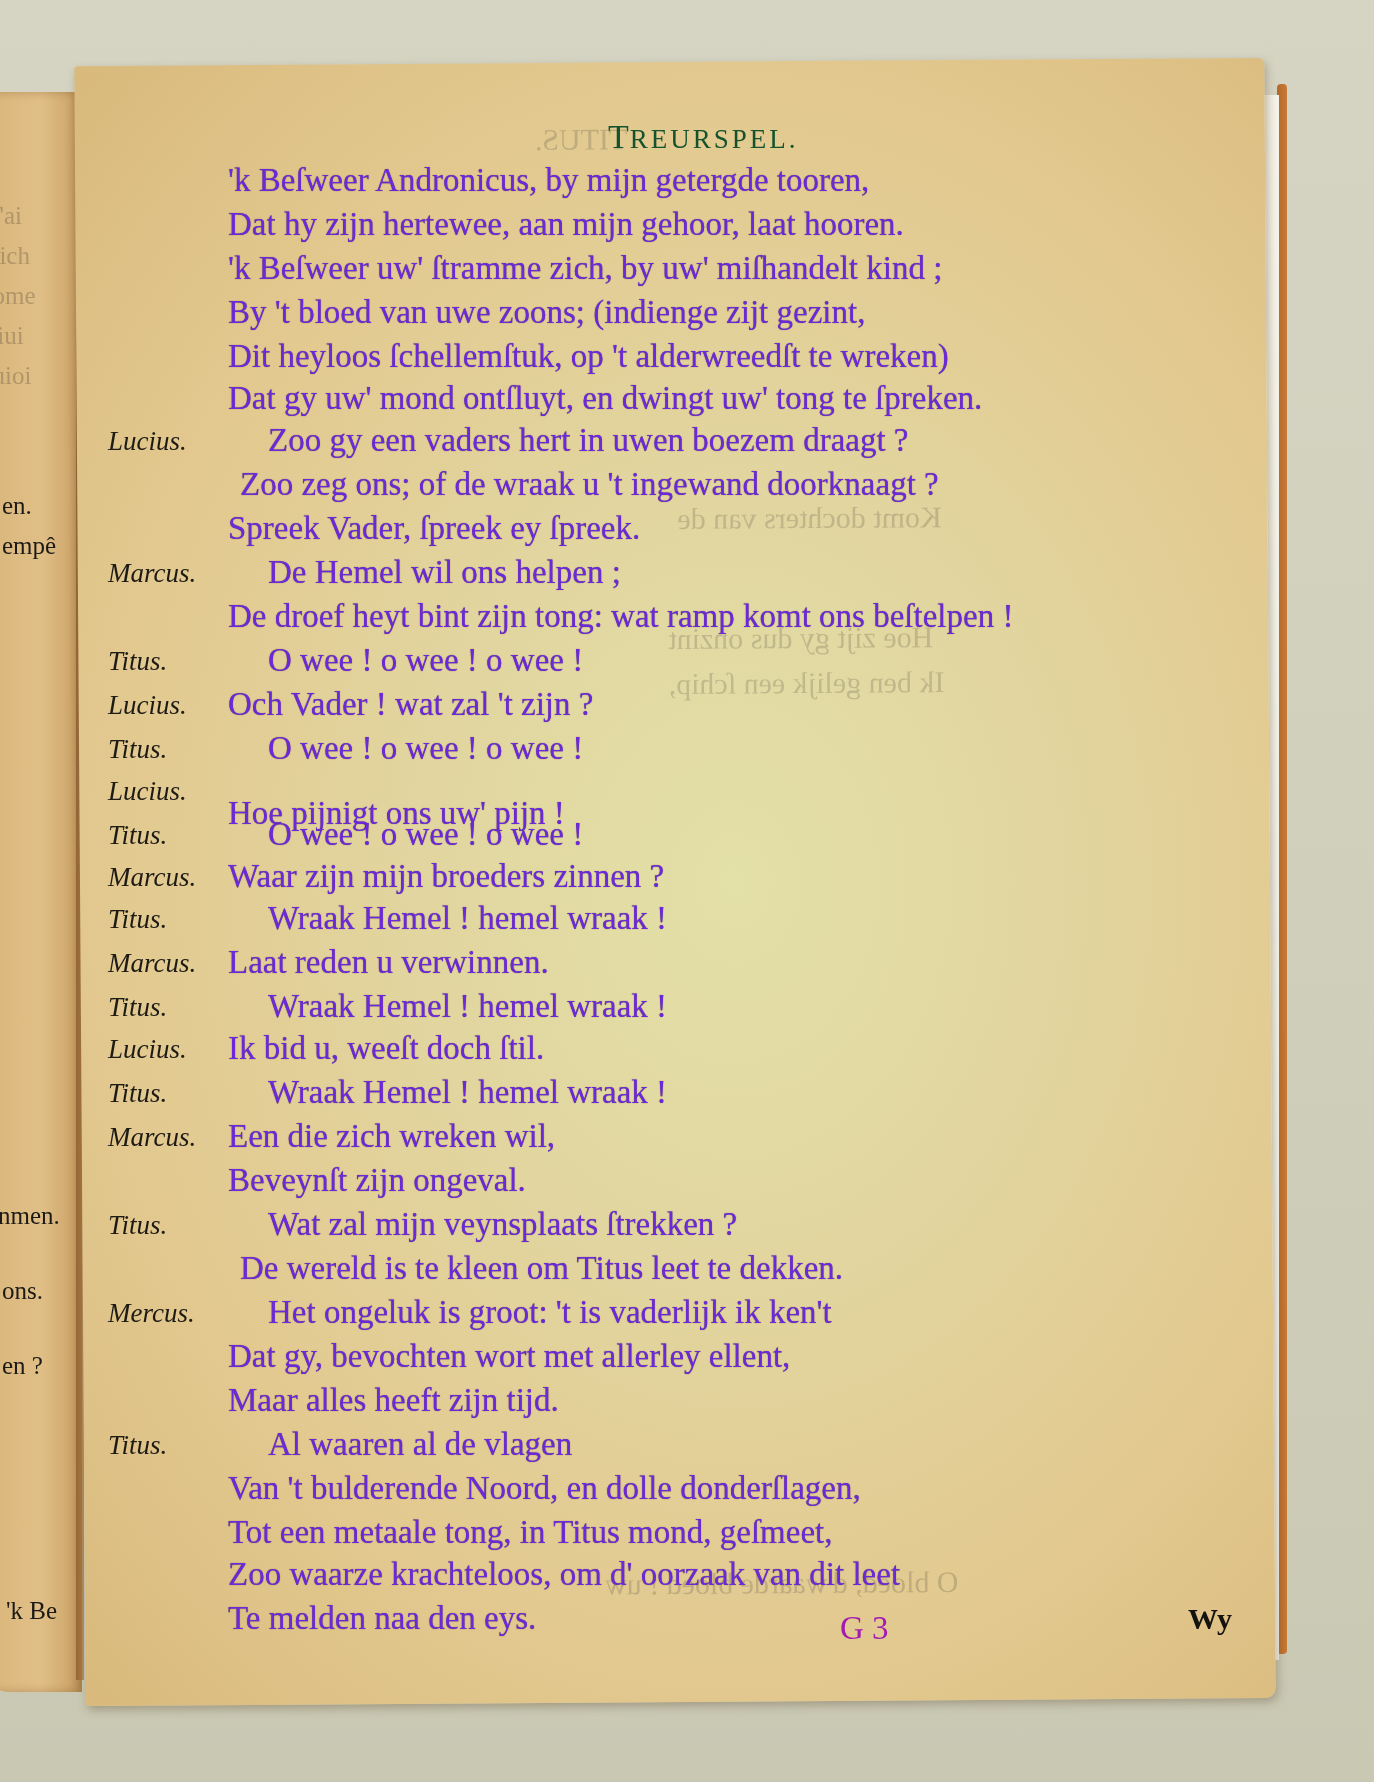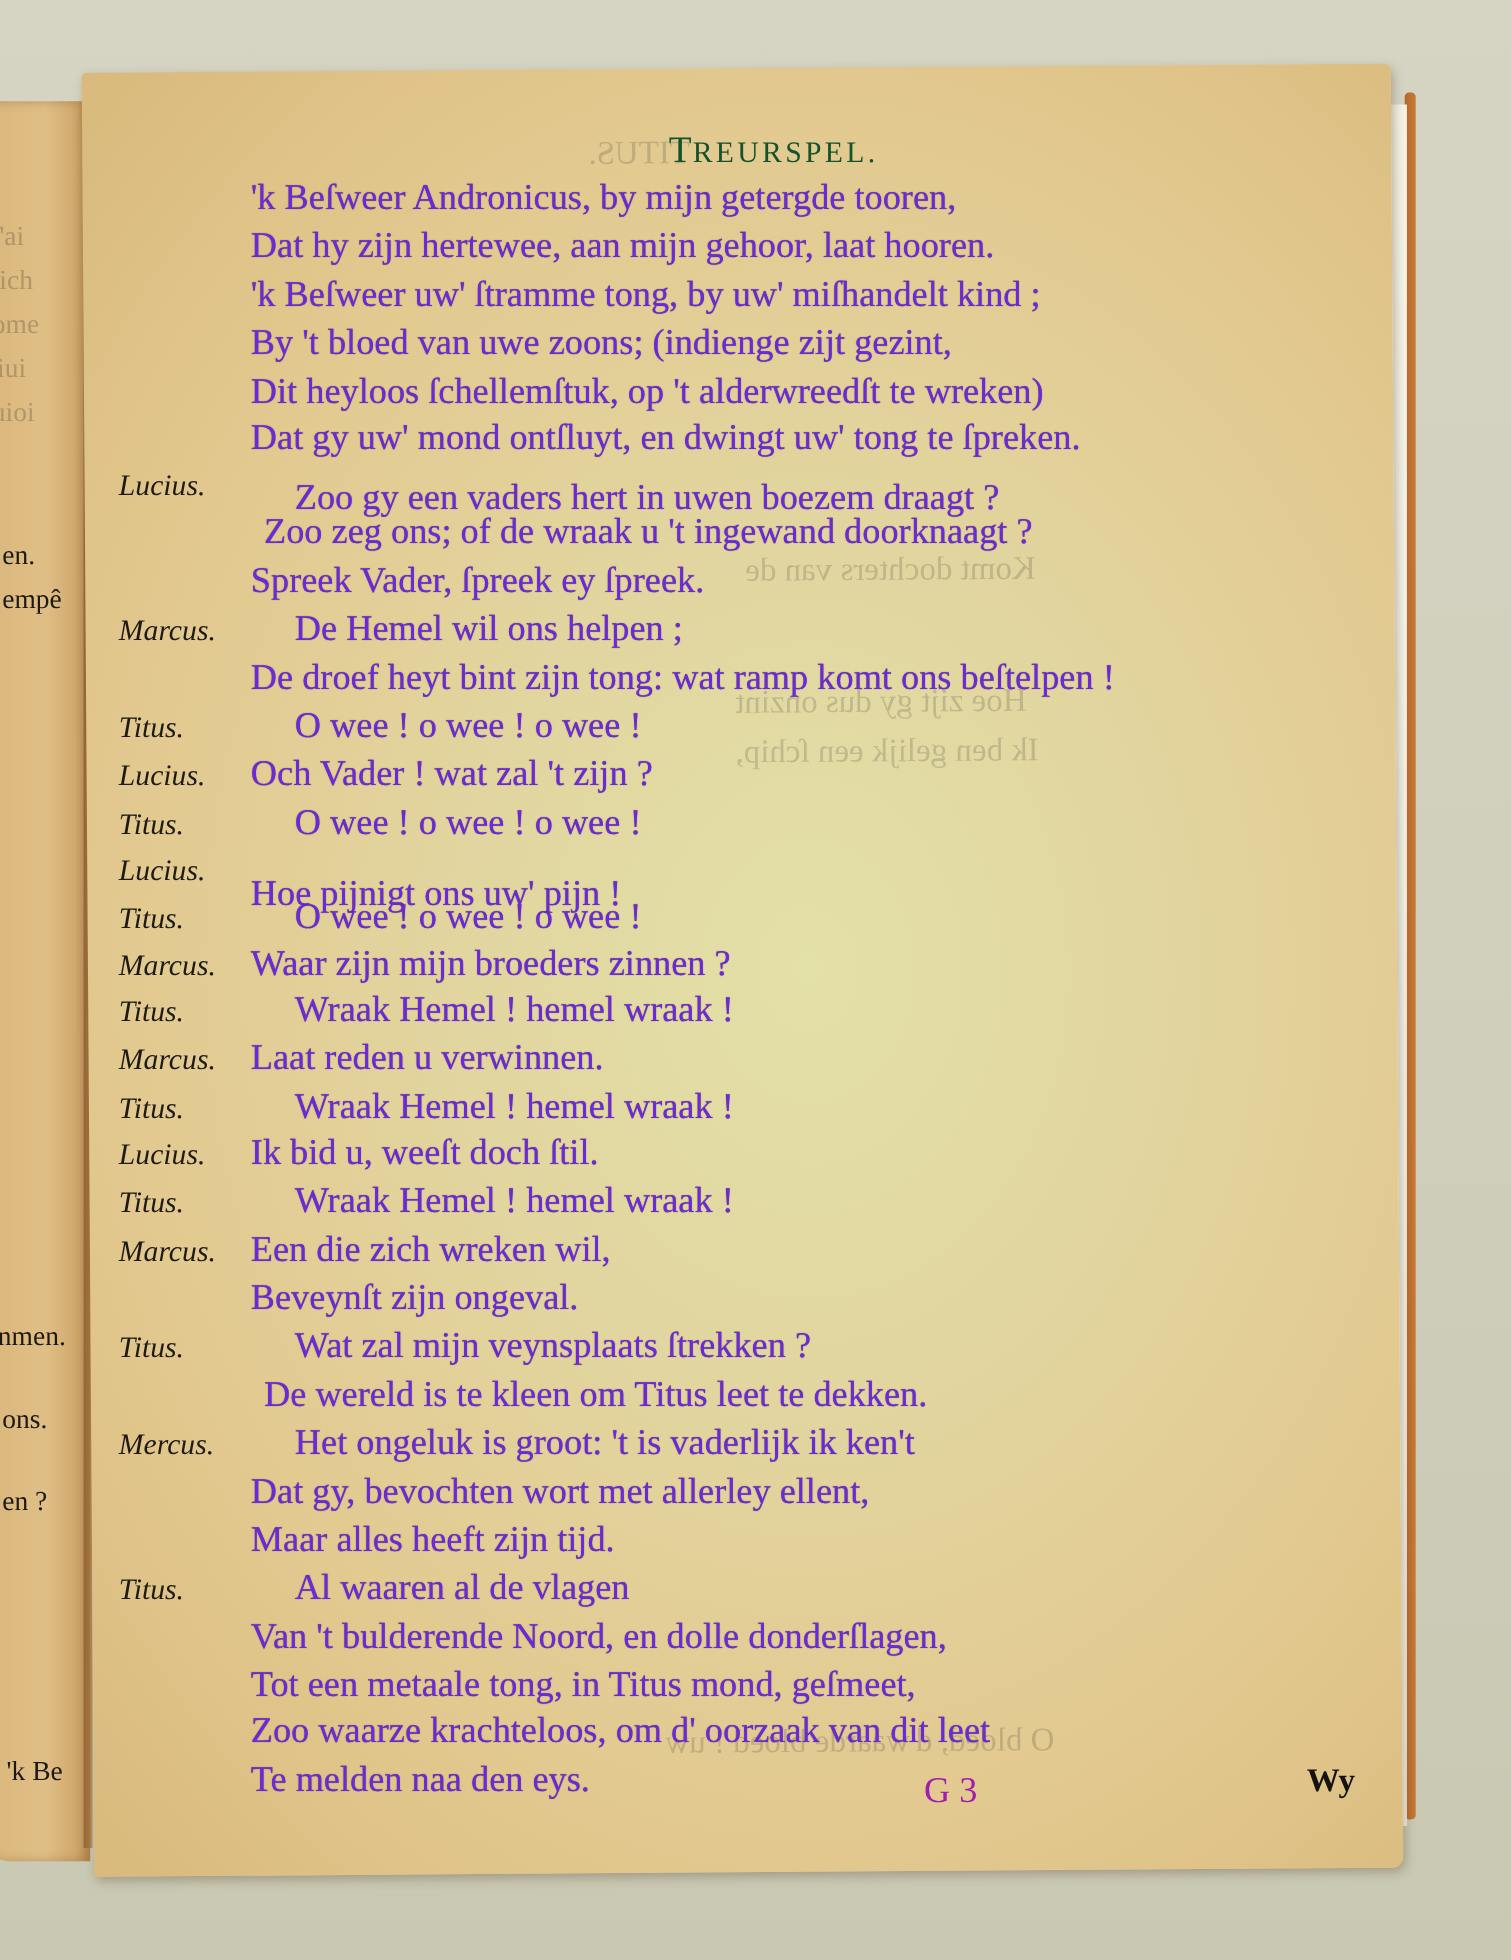--- a/index.html
+++ b/index.html
@@ -116,26 +116,26 @@
   <span class="ghost-text" style="left:590px;top:560px">Hoe zijt gy dus onzint</span>
   <span class="ghost-text" style="left:590px;top:605px">Ik ben gelijk een ſchip,</span>
   <span class="ghost-text" style="left:520px;top:1505px">O bloed, d'waarde bloed ! uw</span>
 </div>
 
 <div class="running-head"><span class="cap">T</span><span>REURSPEL.</span></div>
 
 <div class="verse" id="verse">
     <span class="line" style="left: 228px; top: 162px;">'k Beſweer Andronicus, by mijn getergde tooren,</span>
     <span class="line" style="left: 228px; top: 206px;">Dat hy zijn hertewee, aan mijn gehoor, laat hooren.</span>
-    <span class="line" style="left: 228px; top: 250px;">'k Beſweer uw' ſtramme tong, by uw' miſhandelt kind ;</span>
+    <span class="line" style="left: 228px; top: 250px;">'k Beſweer uw' ſtramme zich, by uw' miſhandelt kind ;</span>
     <span class="line" style="left: 228px; top: 294px;">By 't bloed van uwe zoons; (indienge zijt gezint,</span>
     <span class="line" style="left: 228px; top: 338px;">Dit heyloos ſchellemſtuk, op 't alderwreedſt te wreken)</span>
     <span class="line" style="left: 228px; top: 380px;">Dat gy uw' mond ontſluyt, en dwingt uw' tong te ſpreken.</span>
     <span class="speaker" style="left: 108px; top: 426px;">Lucius.</span>
-    <span class="line" style="left: 268px; top: 422px; margin-top: 13px;">Zoo gy een vaders hert in uwen boezem draagt ?</span>
+    <span class="line" style="left: 268px; top: 422px;">Zoo gy een vaders hert in uwen boezem draagt ?</span>
     <span class="line" style="left: 240px; top: 466px;">Zoo zeg ons; of de wraak u 't ingewand doorknaagt ?</span>
     <span class="line" style="left: 228px; top: 510px;">Spreek Vader, ſpreek ey ſpreek.</span>
     <span class="speaker" style="left: 108px; top: 558px;">Marcus.</span>
     <span class="line" style="left: 268px; top: 554px;">De Hemel wil ons helpen ;</span>
     <span class="line" style="left: 228px; top: 598px;">De droef heyt bint zijn tong: wat ramp komt ons beſtelpen !</span>
     <span class="speaker" style="left: 108px; top: 646px;">Titus.</span>
     <span class="line" style="left: 268px; top: 642px;">O wee ! o wee ! o wee !</span>
     <span class="speaker" style="left: 108px; top: 690px;">Lucius.</span>
     <span class="line" style="left: 228px; top: 686px;">Och Vader ! wat zal 't zijn ?</span>
     <span class="speaker" style="left: 108px; top: 734px;">Titus.</span>

